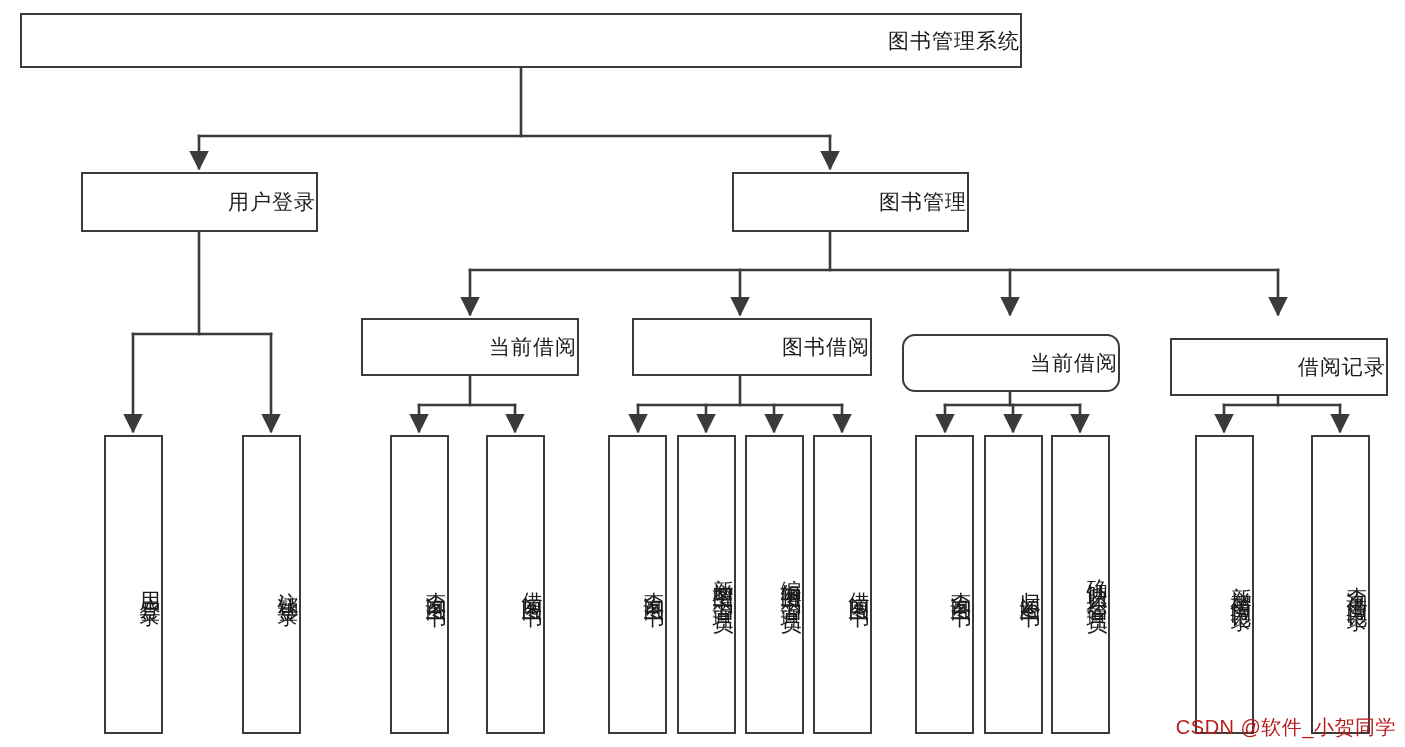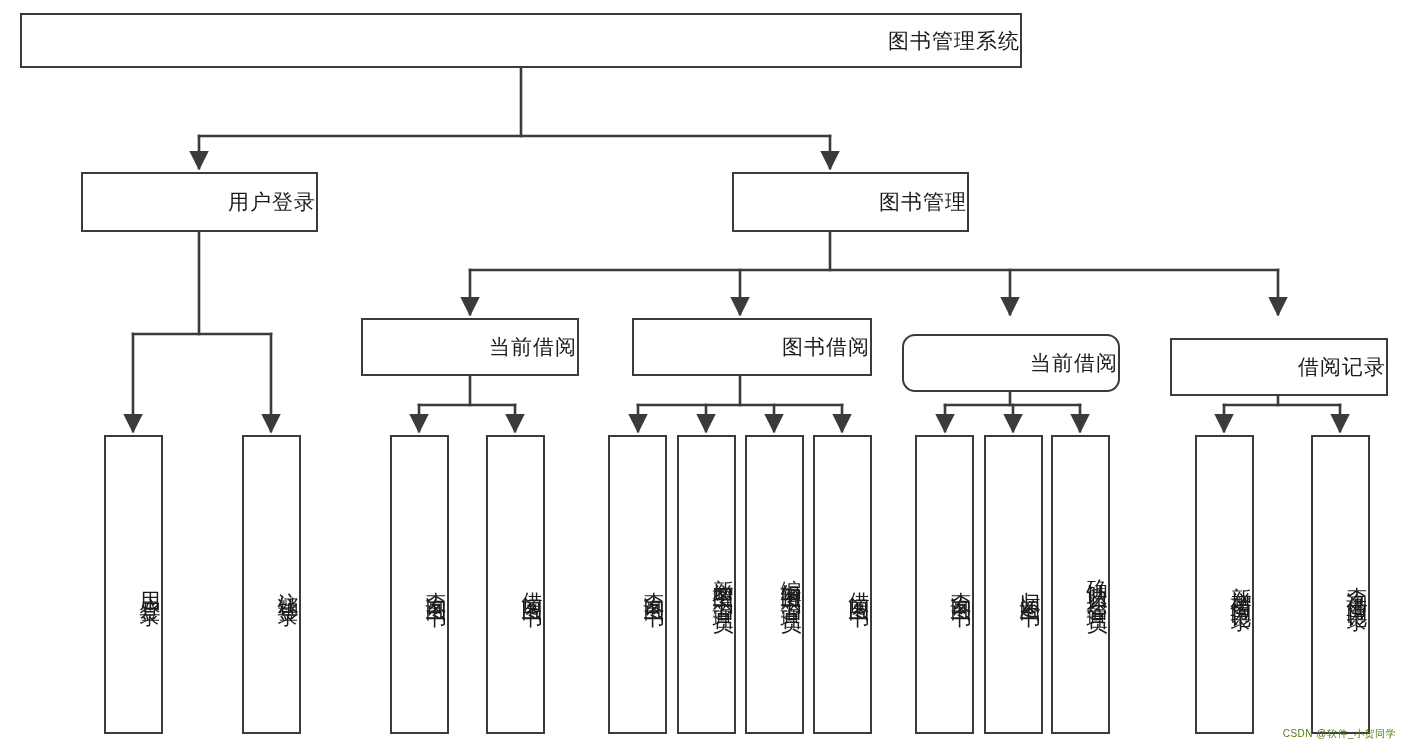--- a/index.html
+++ b/index.html
@@ -18,21 +18,21 @@
   .node.h{font-size:21px;letter-spacing:1px;}
   .node.v{
     writing-mode:vertical-rl;text-orientation:upright;
     font-size:21px;letter-spacing:5px;line-height:1;
     padding:10px 0;white-space:nowrap;
     align-items:flex-start;justify-content:center;
   }
   .node.v .vtxt{display:block;}
   #watermark{
     position:absolute;right:9px;bottom:6px;
-    font-size:10px;color:#4d7c0f;letter-spacing:0.5px;
+    font-size:20px;color:#b91c1c;letter-spacing:0.5px;
     white-space:nowrap;pointer-events:none;
   }
 </style>
 </head>
 <body>
 
 <div id="stage">
 
   <svg id="wires" viewBox="0 0 1405 747" xmlns="http://www.w3.org/2000/svg">
     <defs>

